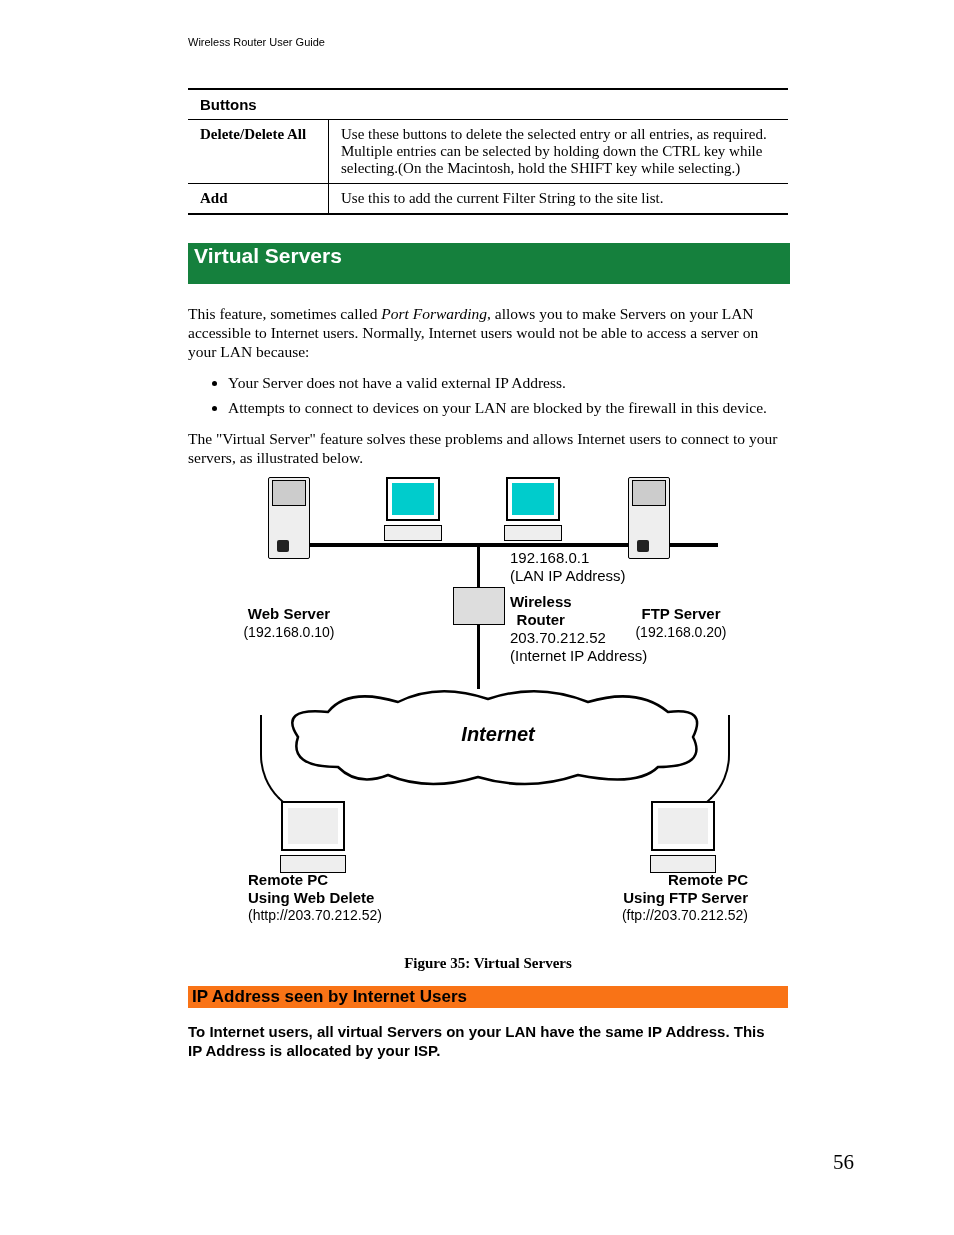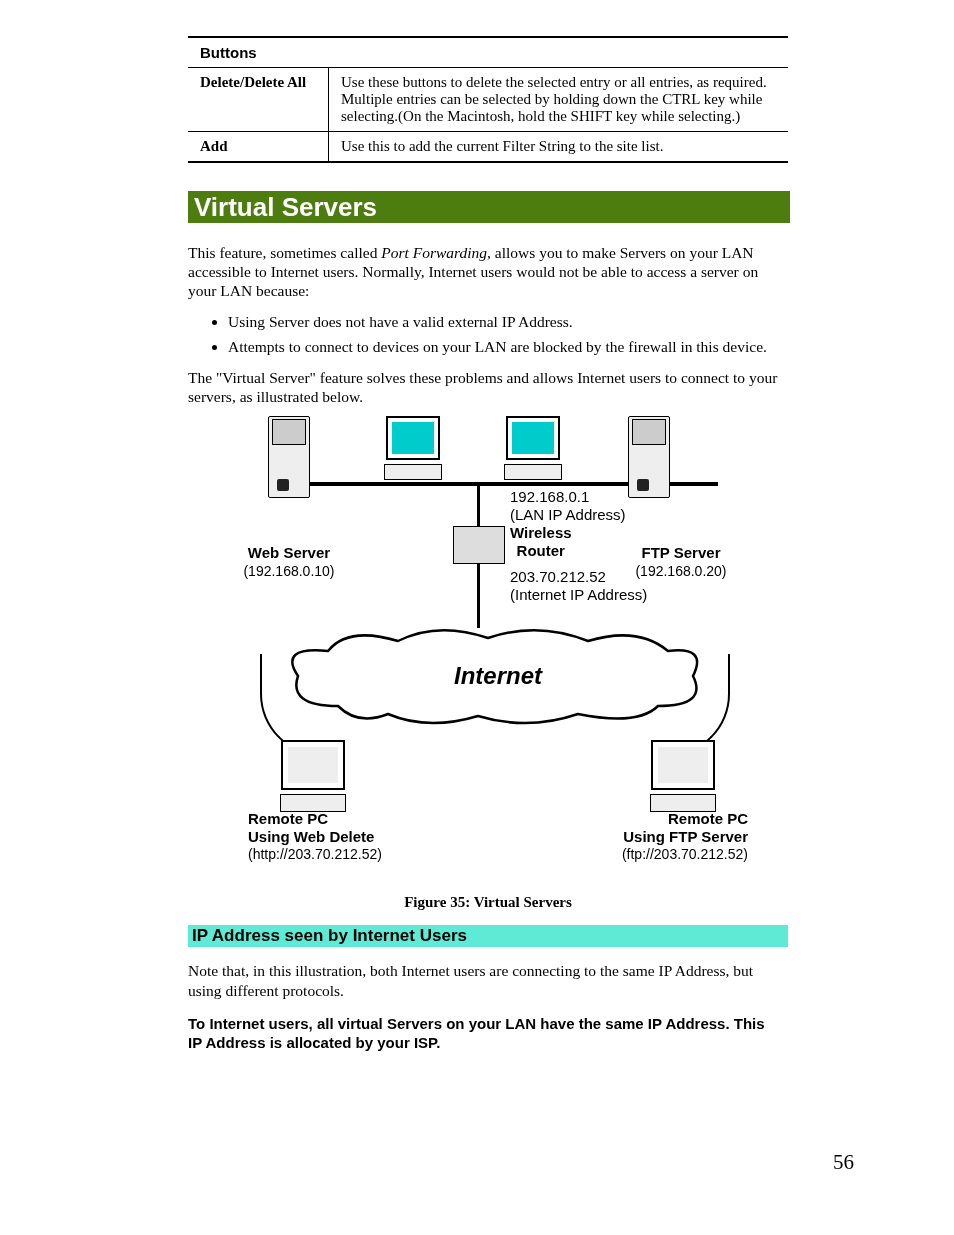--- a/index.html
+++ b/index.html
@@ -42,26 +42,26 @@
     font-size: 15px;
     border-bottom: 1px solid #000;
   }
   table.buttons td.label {
     font-weight: bold;
     white-space: nowrap;
     border-right: 1px solid #000;
     width: 120px;
   }
   .section-bar {
-    background: #4d7c0f;
+    background: #15803d;
     color: #fff;
     font-family: Arial, Helvetica, sans-serif;
     font-weight: bold;
-    font-size: 26px;
-    padding: 1px 6px 0 6px;
+    font-size: 21px;
+    padding: 1px 6px 16px 6px;
     width: 590px;
     margin-bottom: 20px;
   }
   .para {
     font-size: 15.5px;
     line-height: 1.24;
     margin: 0 0 10px 0;
     width: 600px;
   }
   .para .italic { font-style: italic; }
@@ -111,21 +111,21 @@
   .cloud {
     position:absolute; left: 30px; top: 210px;
     width: 430px; height: 110px;
   }
   .cloud svg { width:100%; height:100%; }
   .cloud-text {
     position:absolute; left: 0; right:0; top: 246px;
     text-align:center;
     font-style: italic; font-weight: bold;
     font-family: Arial, Helvetica, sans-serif;
-    font-size: 24px;
+    font-size: 20px;
   }
   .remote-pc { position:absolute; width:70px; }
   .remote-pc .mon { width:60px; height:46px; border:2px solid #000; background:#fff; margin:0 auto; position:relative; }
   .remote-pc .mon .scr { position:absolute; top:5px; left:5px; right:5px; bottom:5px; background:#eee; }
   .remote-pc .kbd { width:64px; height:16px; border:1px solid #000; background:#eee; margin:4px auto 0 auto; }
   .remote-pc.l { left: 30px; top: 324px; }
   .remote-pc.r { left: 400px; top: 324px; }
   .wire {
     position:absolute;
     width: 100px; height: 100px;
@@ -144,21 +144,21 @@
     font-family: "Times New Roman", serif;
     font-weight: bold;
     font-size: 15px;
     margin: 2px 0 14px 0;
     width: 600px;
   }
   .subhead {
     font-family: Arial, Helvetica, sans-serif;
     font-weight: bold;
     font-size: 17px;
-    background: #5eead4;
+    background: #f97316;
     width: 592px;
     padding: 1px 4px;
     margin-bottom: 14px;
   }
   .bold-para {
     font-family: Arial, Helvetica, sans-serif;
     font-weight: bold;
     font-size: 15px;
     line-height: 1.25;
     width: 580px;
@@ -168,20 +168,21 @@
     right: 100px;
     bottom: 60px;
     font-size: 21px;
   }
 </style>
 </head>
 <body>
 
 <div class="page">
 
+  <div class="doc-header">Wireless Router User Guide</div>
 
   <table class="buttons">
     <tbody>
         <tr>
           <th colspan="2">Buttons</th>
         </tr>
     <tr>
       <td class="label">Delete/Delete All</td>
       <td>Use these buttons to delete the selected entry or all entries, as required. Multiple entries can be selected by holding down the CTRL key while selecting.(On the Macintosh, hold the SHIFT key while selecting.)</td>
     </tr>
@@ -192,21 +193,21 @@
   </tbody>
     </table>
 
   <div class="section-bar">Virtual Servers</div>
 
   <p class="para">
     <span>This feature, sometimes called </span><span class="italic">Port Forwarding</span><span>, allows you to make Servers on your LAN accessible to Internet users. Normally, Internet users would not be able to access a server on your LAN because:</span>
   </p>
 
   <ul class="bullets">
-    <li>Using Server does not have a valid external IP Address.</li>
+    <li>Your Server does not have a valid external IP Address.</li>
     <li>Attempts to connect to devices on your LAN are blocked by the firewall in this device.</li>
   </ul>
 
   <p class="para">The "Virtual Server" feature solves these problems and allows Internet users to connect to your servers, as illustrated below.</p>
 
   <div class="figure">
     <div class="lan-line"></div>
     <div class="vline-router"></div>
     <div class="vline-router2"></div>
 
@@ -234,21 +235,21 @@
       <span>(LAN IP Address)</span>
     </div>
 
     <div class="wr-box"></div>
 
     <div class="lbl center" style="left:-24px; top:128px; width:130px;">
       <span class="b">Web Server</span><br>
       <span class="s">(192.168.0.10)</span>
     </div>
 
-    <div class="lbl center" style="left:262px; top:108px;">
+    <div class="lbl center" style="left:262px; top:116px;">
       <span class="b">Wireless</span><br>
       <span class="b">Router</span>
     </div>
 
     <div class="lbl" style="left:262px; top:152px;">
       <span>203.70.212.52</span><br>
       <span>(Internet IP Address)</span>
     </div>
 
     <div class="lbl center" style="left:368px; top:128px; width:130px;">
@@ -289,18 +290,17 @@
       <span class="b">Remote PC</span><br>
       <span class="b">Using FTP Server</span><br>
       <span class="s">(ftp://203.70.212.52)</span>
     </div>
   </div>
 
   <div class="fig-caption">Figure 35: Virtual Servers</div>
 
   <div class="subhead">IP Address seen by Internet Users</div>
 
-  <p class="para">Note that, in this illustration, both Internet users are connecting to the same IP Address, but using different protocols.</p>
 
   <p class="bold-para">To Internet users, all virtual Servers on your LAN have the same IP Address. This IP Address is allocated by your ISP.</p>
 
   <div class="page-num">56</div>
 </div>
 
 </body></html>

